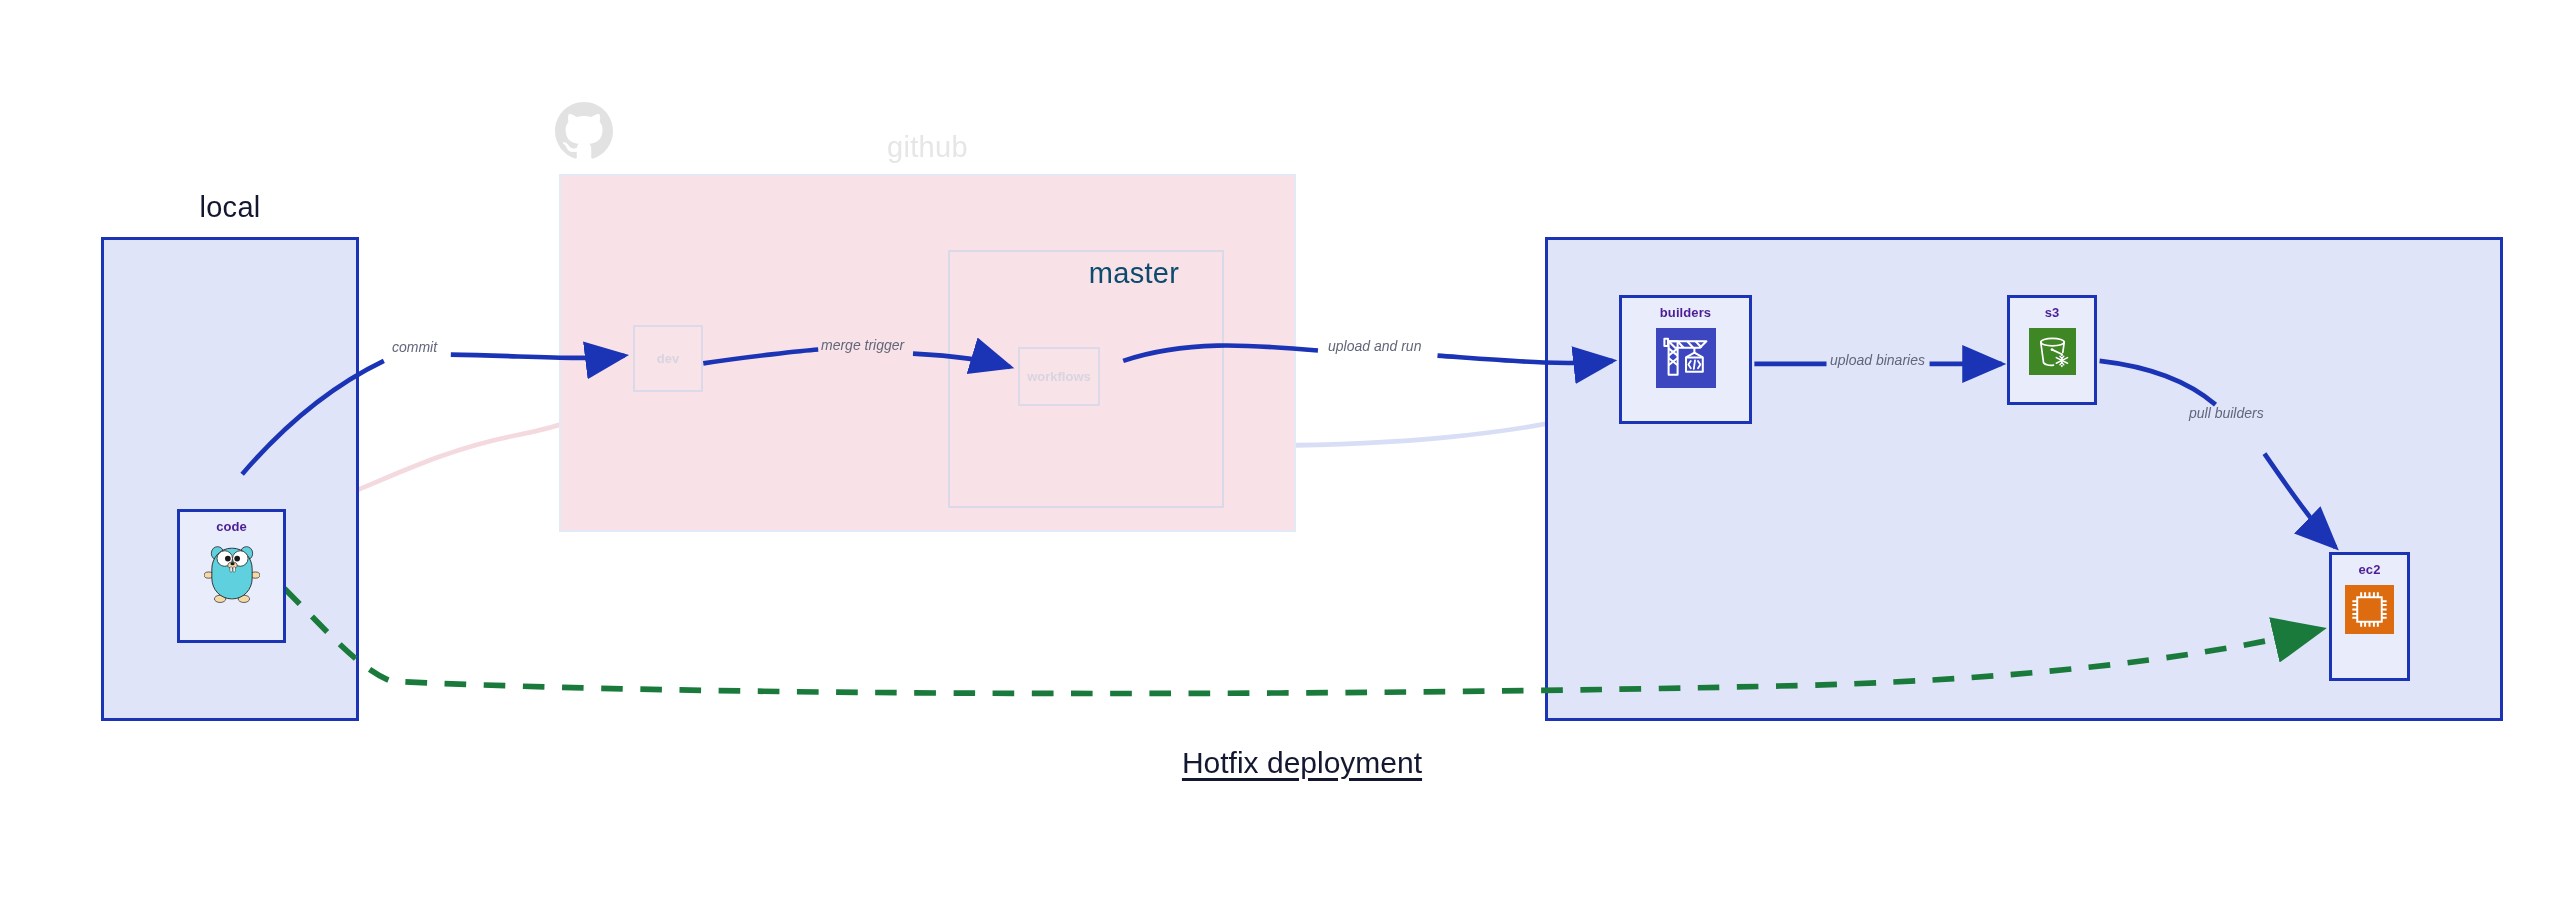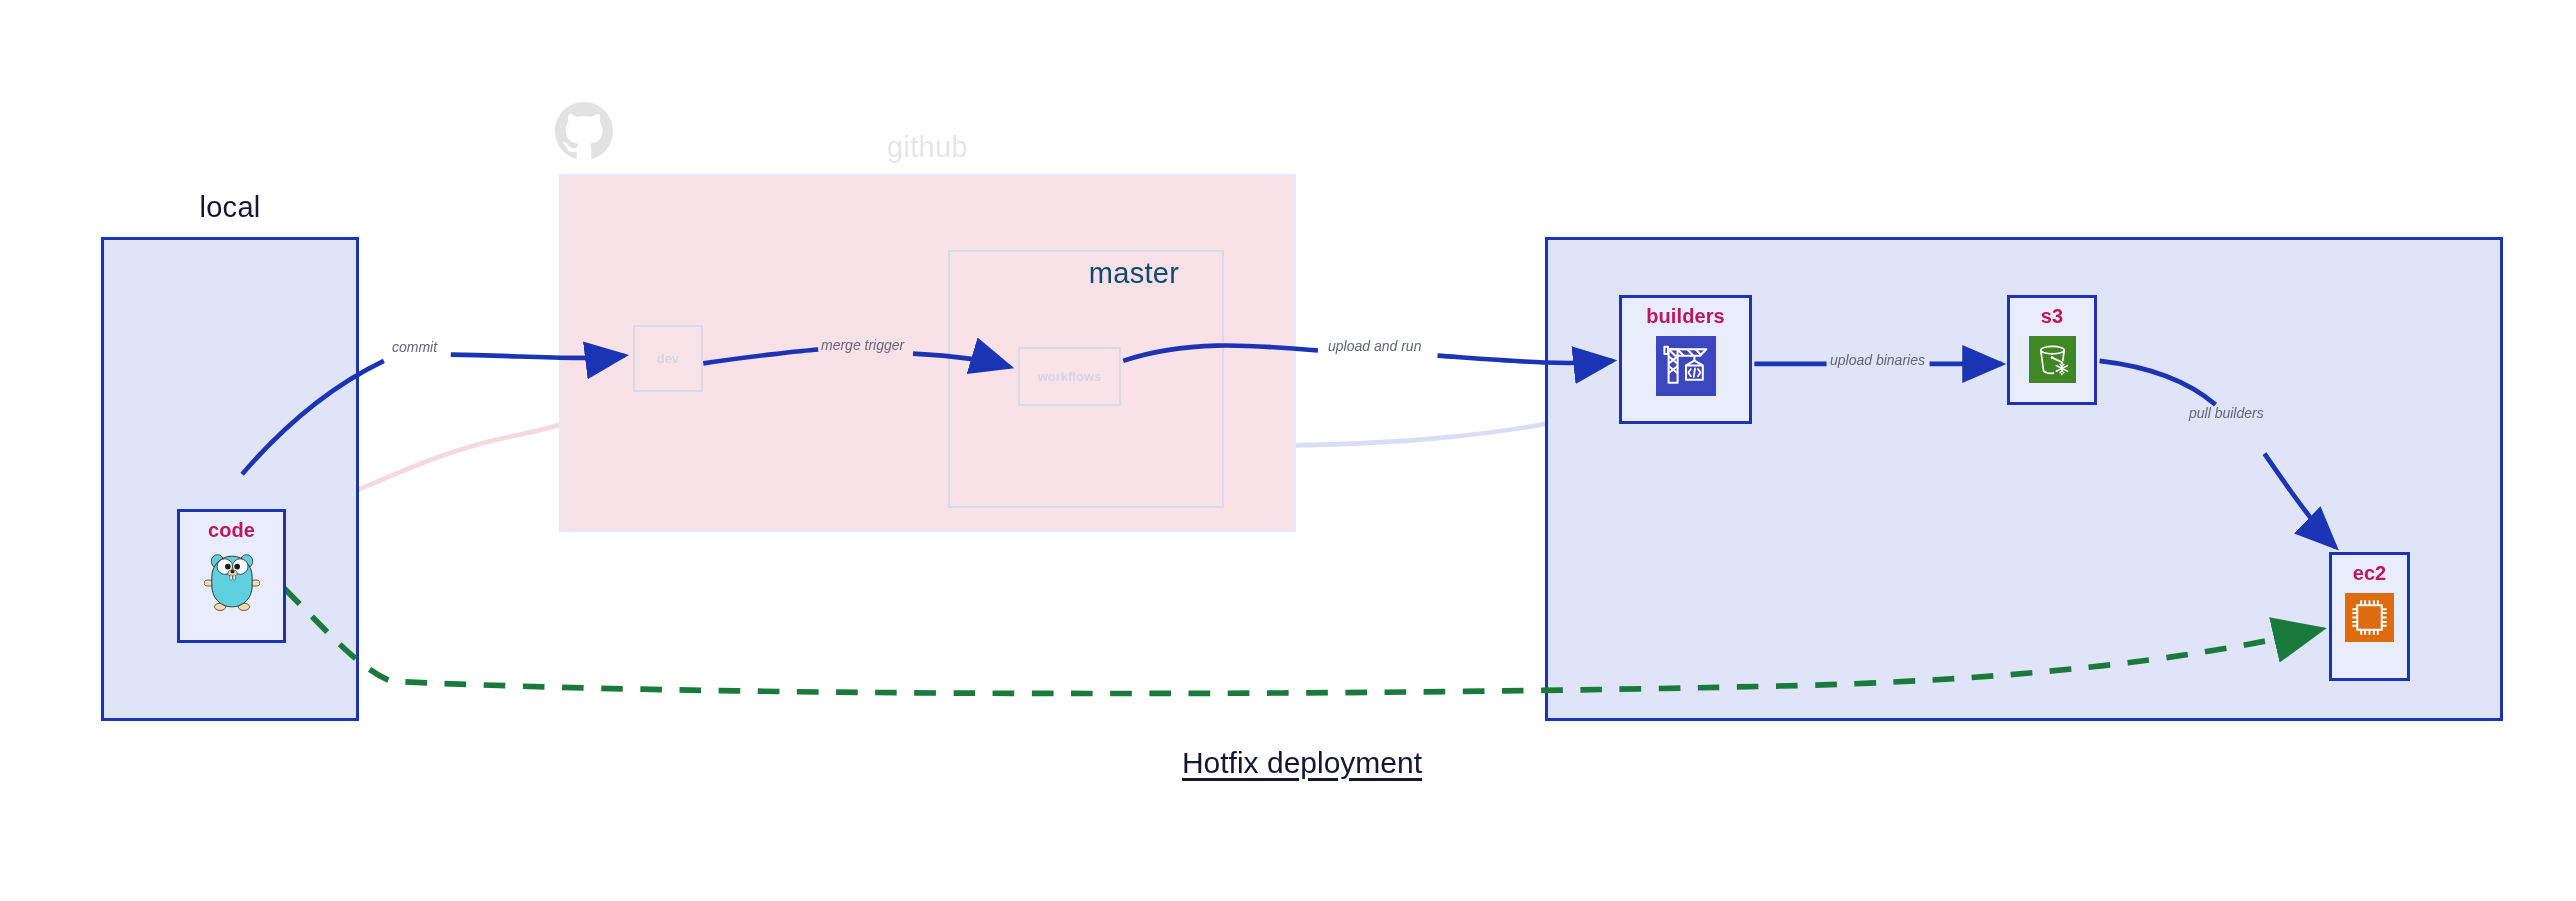--- a/index.html
+++ b/index.html
@@ -89,23 +89,23 @@
   .node {
     position: absolute;
     box-sizing: border-box;
     background: #e9edfb;
     border: 3.6px solid #1b34b5;
     display: flex;
     flex-direction: column;
     align-items: center;
   }
   .node-label {
-    font-size: 20px;
+    font-size: 13px;
     font-weight: 700;
-    color: #be185d;
+    color: #4c1d95;
     margin-top: 7.2px;
     letter-spacing: 0.1px;
     white-space: nowrap;
     text-align: center;
   }
   .node-icon {
     margin-top: 8.2px;
     line-height: 0;
   }
   #node-code { left: 177px; top: 477px; width: 109px; height: 134px; margin-top: 32px; }
@@ -122,21 +122,21 @@
     align-items: center;
     justify-content: center;
   }
   .node-ghost .ghost-label {
     font-size: 13px;
     font-weight: 700;
     color: #d8d4e0;
     white-space: nowrap;
   }
   #node-dev { left: 633px; top: 325px; width: 70px; height: 67px; }
-  #node-workflows { left: 1018px; top: 347px; width: 103px; height: 59px; }
+  #node-workflows { left: 1018px; top: 347px; width: 82px; height: 59px; }
   
   #octocat {
     position: absolute;
     left: 555px; top: 102px;
     width: 58px; height: 58px;
   }
   
   .edge-label {
     position: absolute;
     font-size: 14px;

